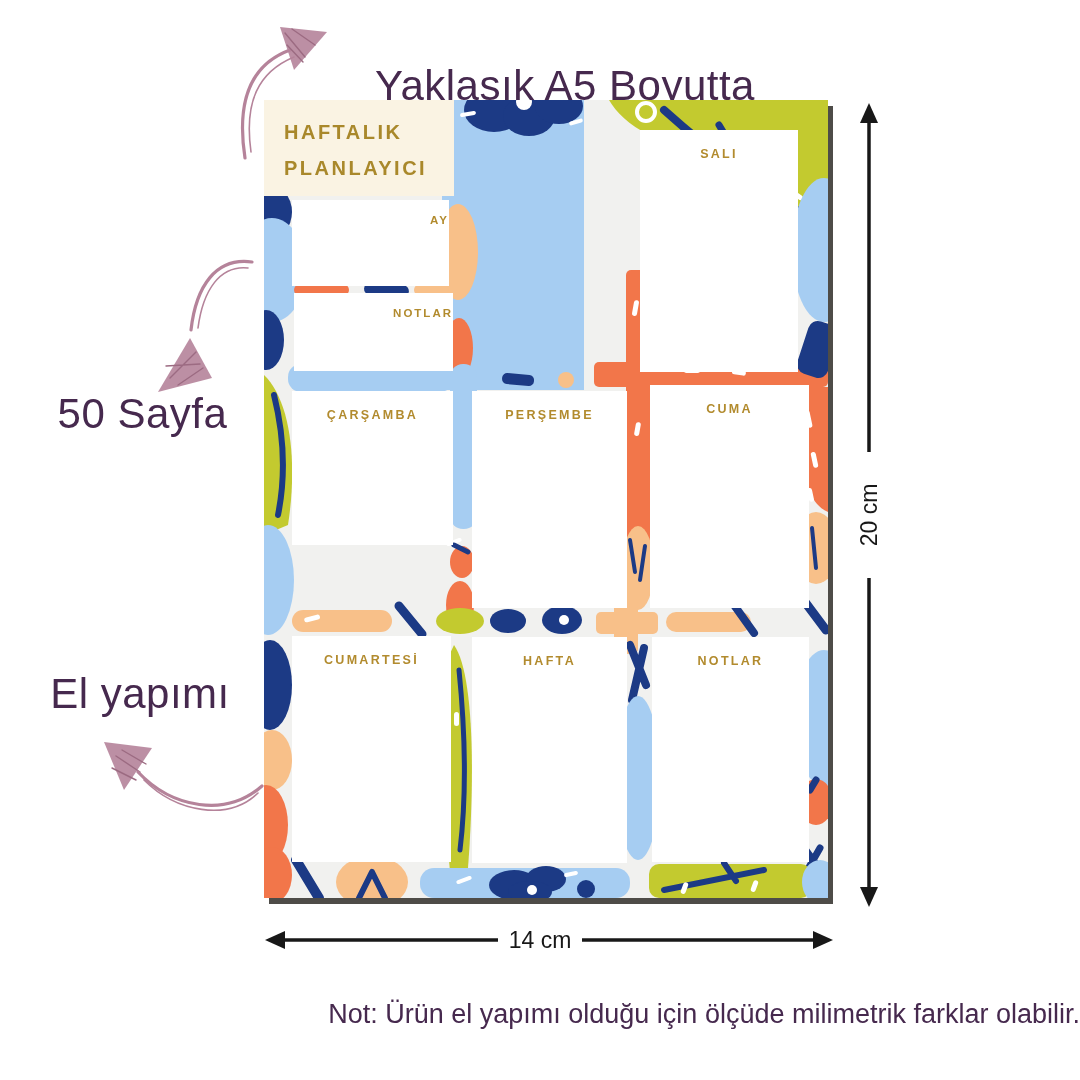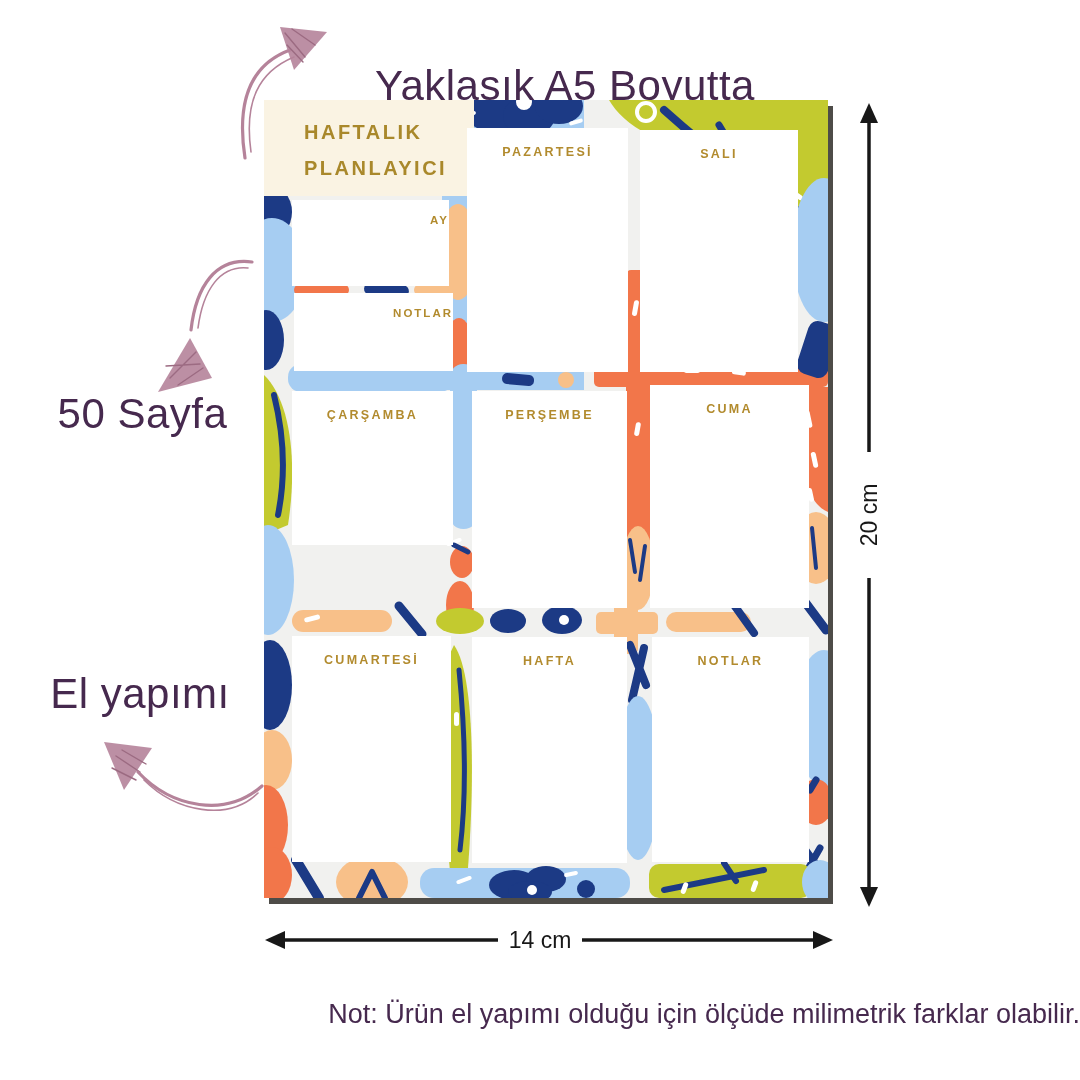--- a/index.html
+++ b/index.html
@@ -20,21 +20,21 @@
   .dim-label-width{left:540px;top:940px;}
   
   .planner{position:absolute;left:264px;top:100px;width:564px;height:798px;
            box-shadow:5px 6px 0 #4e4c48;background:#f1f1ef;}
   .planner svg.pattern{position:absolute;left:0;top:0;width:100%;height:100%;}
   .pbox{position:absolute;background:#ffffff;}
   .pbox .day-label{display:block;text-align:center;padding-top:17px;
         font-size:12.5px;font-weight:700;letter-spacing:2.3px;color:#b28b2e;}
   .pbox .field-label{display:block;text-align:right;padding:14px 0 0 15px;
         font-size:11.5px;font-weight:700;letter-spacing:2px;color:#b28b2e;}
-  .pbox-header{left:0;top:0;width:190px;height:96px;background:#faf3e3;padding-left:20px;}
+  .pbox-header{left:0;top:0;width:190px;height:96px;background:#faf3e3;}
   .pbox-header .title-line{font-size:20px;font-weight:700;letter-spacing:2.5px;
         color:#a9882b;line-height:36px;}
   .pbox-header .title-wrap{padding:14px 0 0 20px;}
   .pbox-ay{left:28px;top:100px;width:157px;height:86px;}
   .pbox-hafta{left:30px;top:193px;width:159px;height:78px;}
   .pbox-pazartesi{left:203px;top:28px;width:161px;height:244px;}
   .pbox-sali{left:376px;top:30px;width:158px;height:242px;}
   .pbox-carsamba{left:28px;top:291px;width:161px;height:154px;}
   .pbox-persembe{left:208px;top:291px;width:155px;height:217px;}
   .pbox-cuma{left:386px;top:285px;width:159px;height:223px;}
@@ -212,23 +212,20 @@
     </div>
   </div>
 
   <div class="pbox pbox-ay">
     <span class="field-label">AY</span>
   </div>
   <div class="pbox pbox-hafta">
     <span class="field-label">NOTLAR</span>
   </div>
 
-  <div class="pbox pbox-pazartesi">
-    <span class="day-label">PAZARTESİ</span>
-  </div>
   <div class="pbox pbox-sali">
     <span class="day-label">SALI</span>
   </div>
   <div class="pbox pbox-carsamba">
     <span class="day-label">ÇARŞAMBA</span>
   </div>
   <div class="pbox pbox-persembe">
     <span class="day-label">PERŞEMBE</span>
   </div>
   <div class="pbox pbox-cuma">

